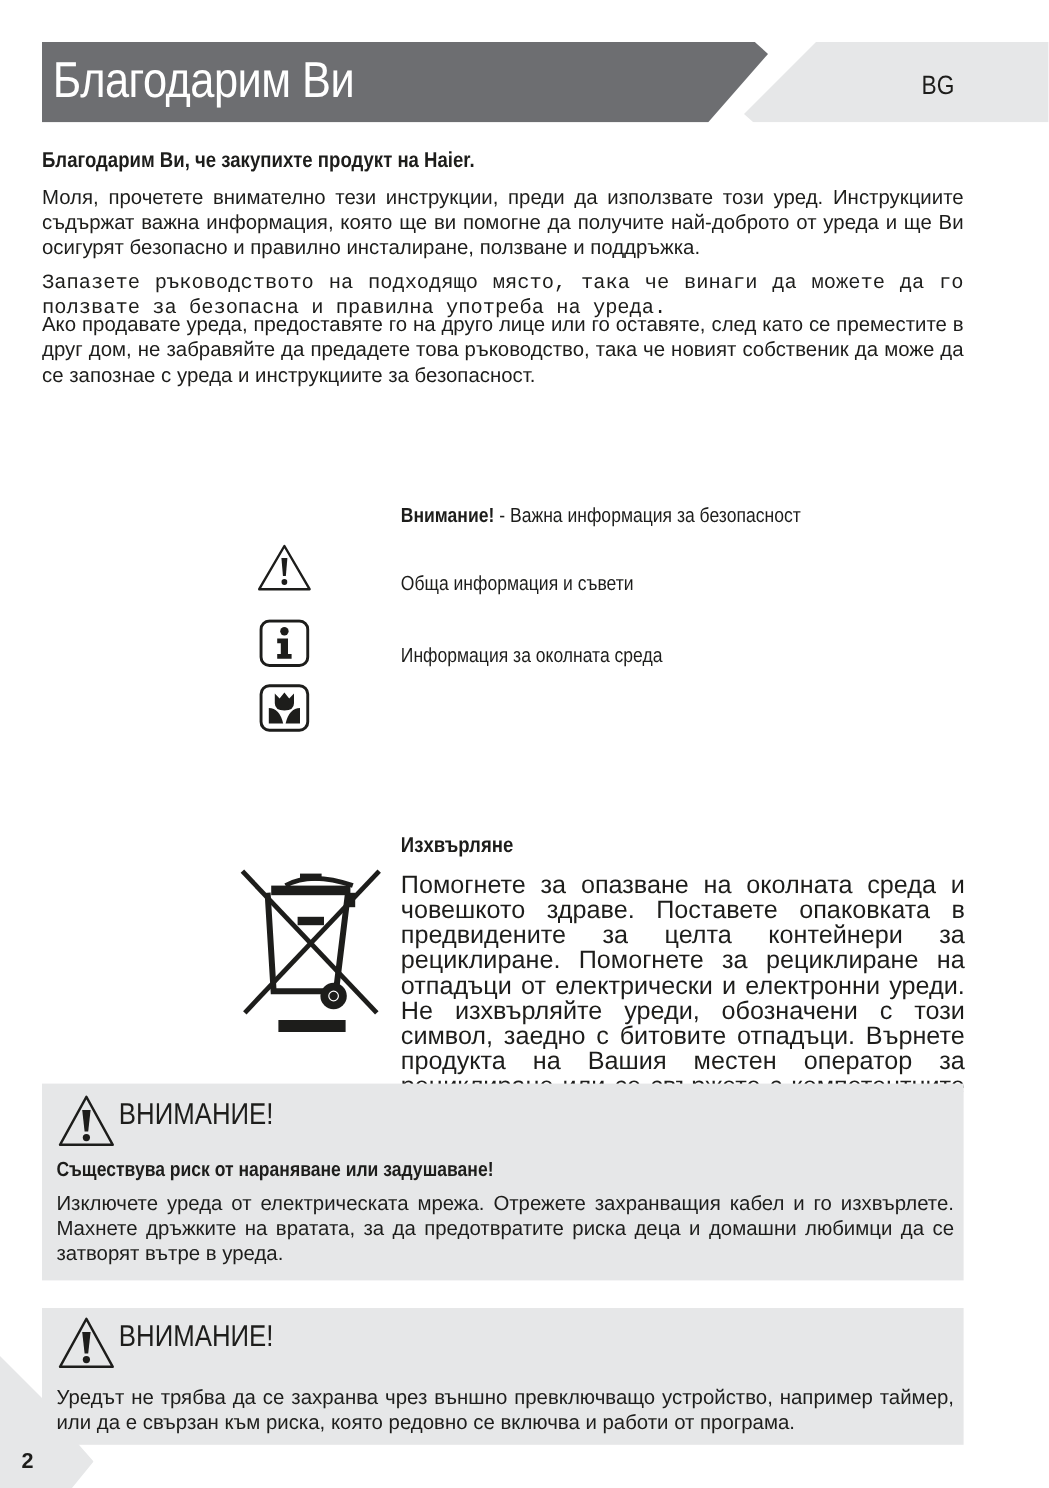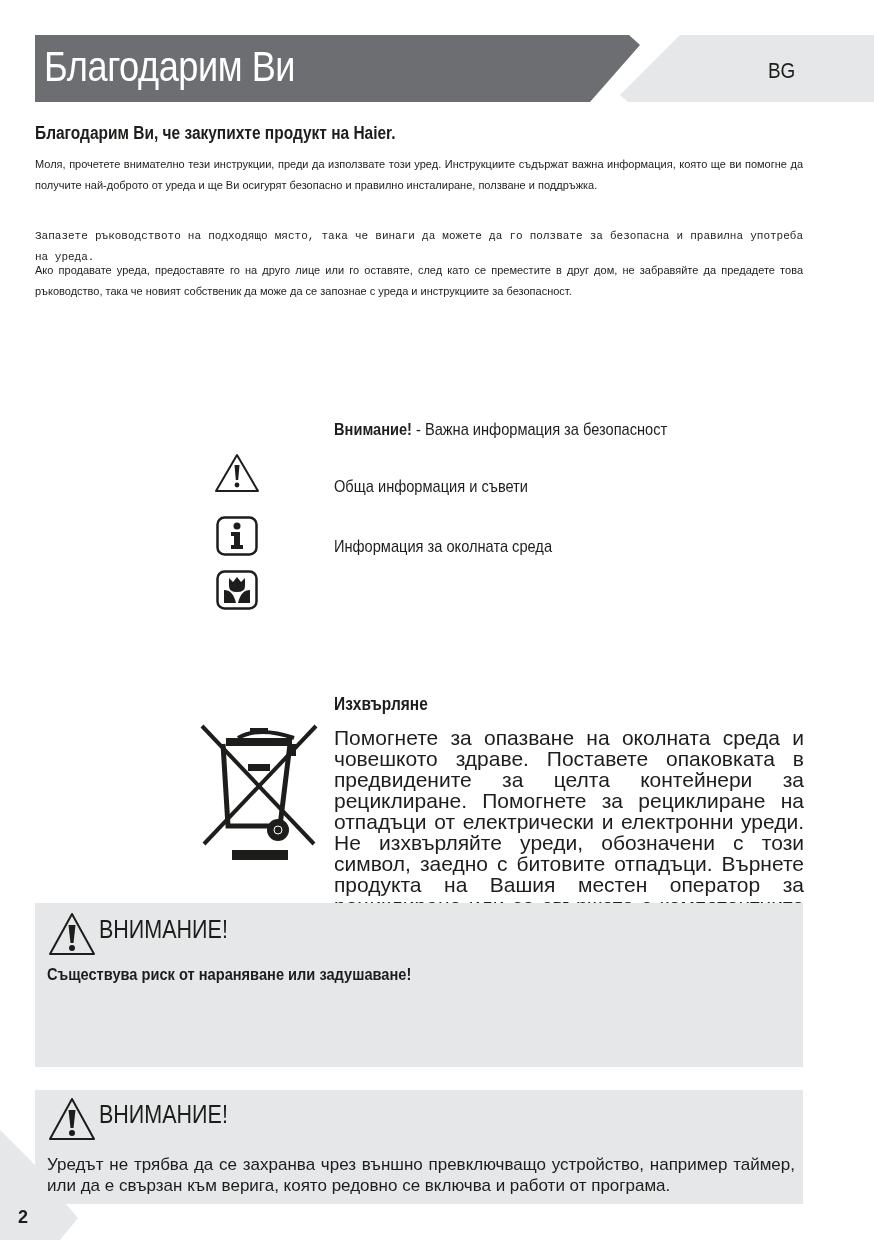--- a/index.html
+++ b/index.html
@@ -21,21 +21,21 @@
     .header-light {
       position: absolute; left: 620px; top: 35px; width: 254px; height: 67px;
       background: #e6e7e8;
       clip-path: polygon(60px 0, 254px 0, 254px 67px, 8px 67px, 0 60px);
     }
     .lang {
       position: absolute; left: 768px; top: 58px; font-size: 22px; color: #1d1d1b;
     }
     .block { position: absolute; left: 35px; width: 768px; }
     .intro-title { top: 123px; font-size: 18px; font-weight: bold; white-space: nowrap; }
-    .para { font-size: 11px; line-height: 21px; text-align: justify; }
+    .para { font-size: 17px; line-height: 21px; text-align: justify; }
     .p1 { top: 154px; }
     .p2 { top: 226px; font-family: Liberation Mono, monospace; }
     .p3 { top: 260px; }
     .legend-row { position: absolute; left: 334px; font-size: 17px; white-space: nowrap; }
     .lr0 { top: 420px; }
     .lr1 { top: 477px; }
     .lr2 { top: 537px; }
     .icon { position: absolute; }
     .ic-warn { left: 214px; top: 452px; width: 46px; height: 42px; }
     .ic-info { left: 216px; top: 516px; width: 42px; height: 40px; }
@@ -125,27 +125,28 @@
 </svg>
 
 <div class="warnbox wb1">
   <svg class="wb-icon" viewBox="0 0 50 46">
     <path d="M25 3 L47 43 L3 43 Z" fill="none" stroke="#1d1d1b" stroke-width="2" stroke-linejoin="round"></path>
     <path d="M21.5 14 L28.5 14 L26.5 32 L23.5 32 Z" fill="#1d1d1b"></path>
     <circle cx="25" cy="37" r="3" fill="#1d1d1b"></circle>
   </svg>
   <div class="wb-title narrow">ВНИМАНИЕ!</div>
   <div class="wb-sub narrow">Съществува риск от нараняване или задушаване!</div>
+  <div class="wb-text">Изключете уреда от електрическата мрежа. Отрежете захранващия кабел и го изхвърлете. Махнете дръжките на вратата, за да предотвратите риска деца и домашни любимци да се затворят вътре в уреда.</div>
 </div>
 
 <div class="corner"></div>
 
 <div class="warnbox wb2">
   <svg class="wb-icon" viewBox="0 0 50 46">
     <path d="M25 3 L47 43 L3 43 Z" fill="none" stroke="#1d1d1b" stroke-width="2" stroke-linejoin="round"></path>
     <path d="M21.5 14 L28.5 14 L26.5 32 L23.5 32 Z" fill="#1d1d1b"></path>
     <circle cx="25" cy="37" r="3" fill="#1d1d1b"></circle>
   </svg>
   <div class="wb-title narrow">ВНИМАНИЕ!</div>
-  <div class="wb-text">Уредът не трябва да се захранва чрез външно превключващо устройство, например таймер, или да е свързан към верига, която редовно се включва и работи от програма.</div>
+  <div class="wb-text">Уредът не трябва да се захранва чрез външно превключващо устройство, например таймер, или да е свързан към риска, която редовно се включва и работи от програма.</div>
 </div>
 
 <div class="page-num">2</div>
 
 </body></html>

